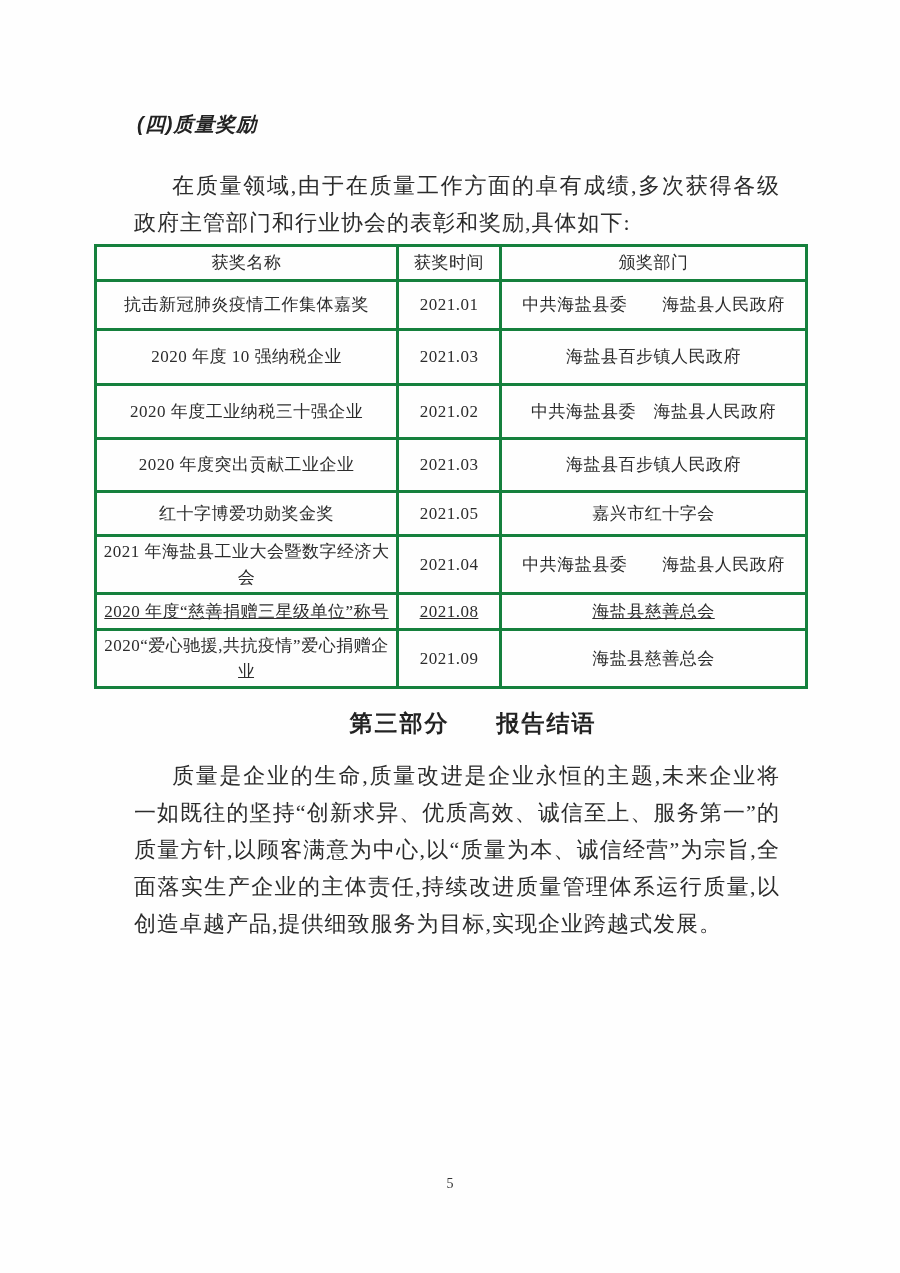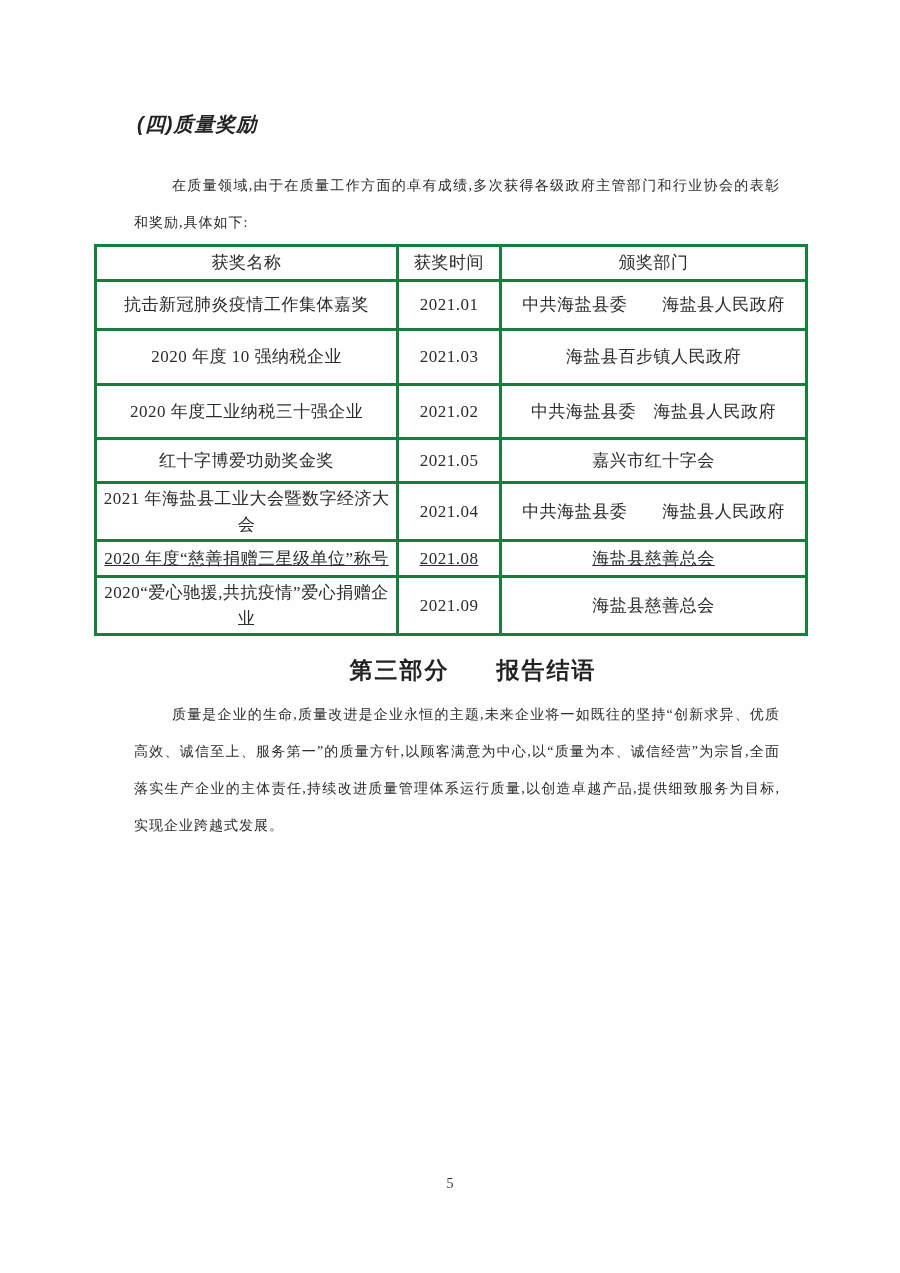--- a/index.html
+++ b/index.html
@@ -26,21 +26,21 @@
     font-weight: bold;
     font-size: 20px;
     line-height: 28px;
     color: #222222;
     letter-spacing: 1px;
     font-style: italic;
   }
   .body-paragraph {
     margin: 29px 120px 0 134px;
     width: 646px;
-    font-size: 14px;
+    font-size: 22px;
     line-height: 37px;
     letter-spacing: 1px;
     text-align: justify;
     text-indent: 38px;
     color: #2c2c2c;
   }
   table.awards {
     margin: 3px 0 0 94px;
     width: 711px;
     border-collapse: collapse;
@@ -81,21 +81,21 @@
     line-height: 27px;
     color: #222222;
     letter-spacing: 2px;
     padding-left: 46px;
   }
   .part-heading .heading-gap {
     display: inline-block;
     width: 47px;
   }
   .closing-paragraph {
-    margin-top: 12px;
+    margin-top: 20px;
   }
   .page-number {
     position: absolute;
     top: 1176px;
     left: 0;
     width: 100%;
     text-align: center;
     font-size: 14px;
     color: #333333;
   }
@@ -131,20 +131,25 @@
       <tr class="r-1">
         <td>2020 年度 10 强纳税企业</td>
         <td>2021.03</td>
         <td>海盐县百步镇人民政府</td>
       </tr>
       <tr class="r-2">
         <td>2020 年度工业纳税三十强企业</td>
         <td>2021.02</td>
         <td>中共海盐县委　海盐县人民政府</td>
       </tr>
+      <tr class="r-3">
+        <td>2020 年度突出贡献工业企业</td>
+        <td>2021.03</td>
+        <td>海盐县百步镇人民政府</td>
+      </tr>
       <tr class="r-4">
         <td>红十字博爱功勋奖金奖</td>
         <td>2021.05</td>
         <td>嘉兴市红十字会</td>
       </tr>
       <tr class="r-5">
         <td>2021 年海盐县工业大会暨数字经济大会</td>
         <td>2021.04</td>
         <td>中共海盐县委　　海盐县人民政府</td>
       </tr>

